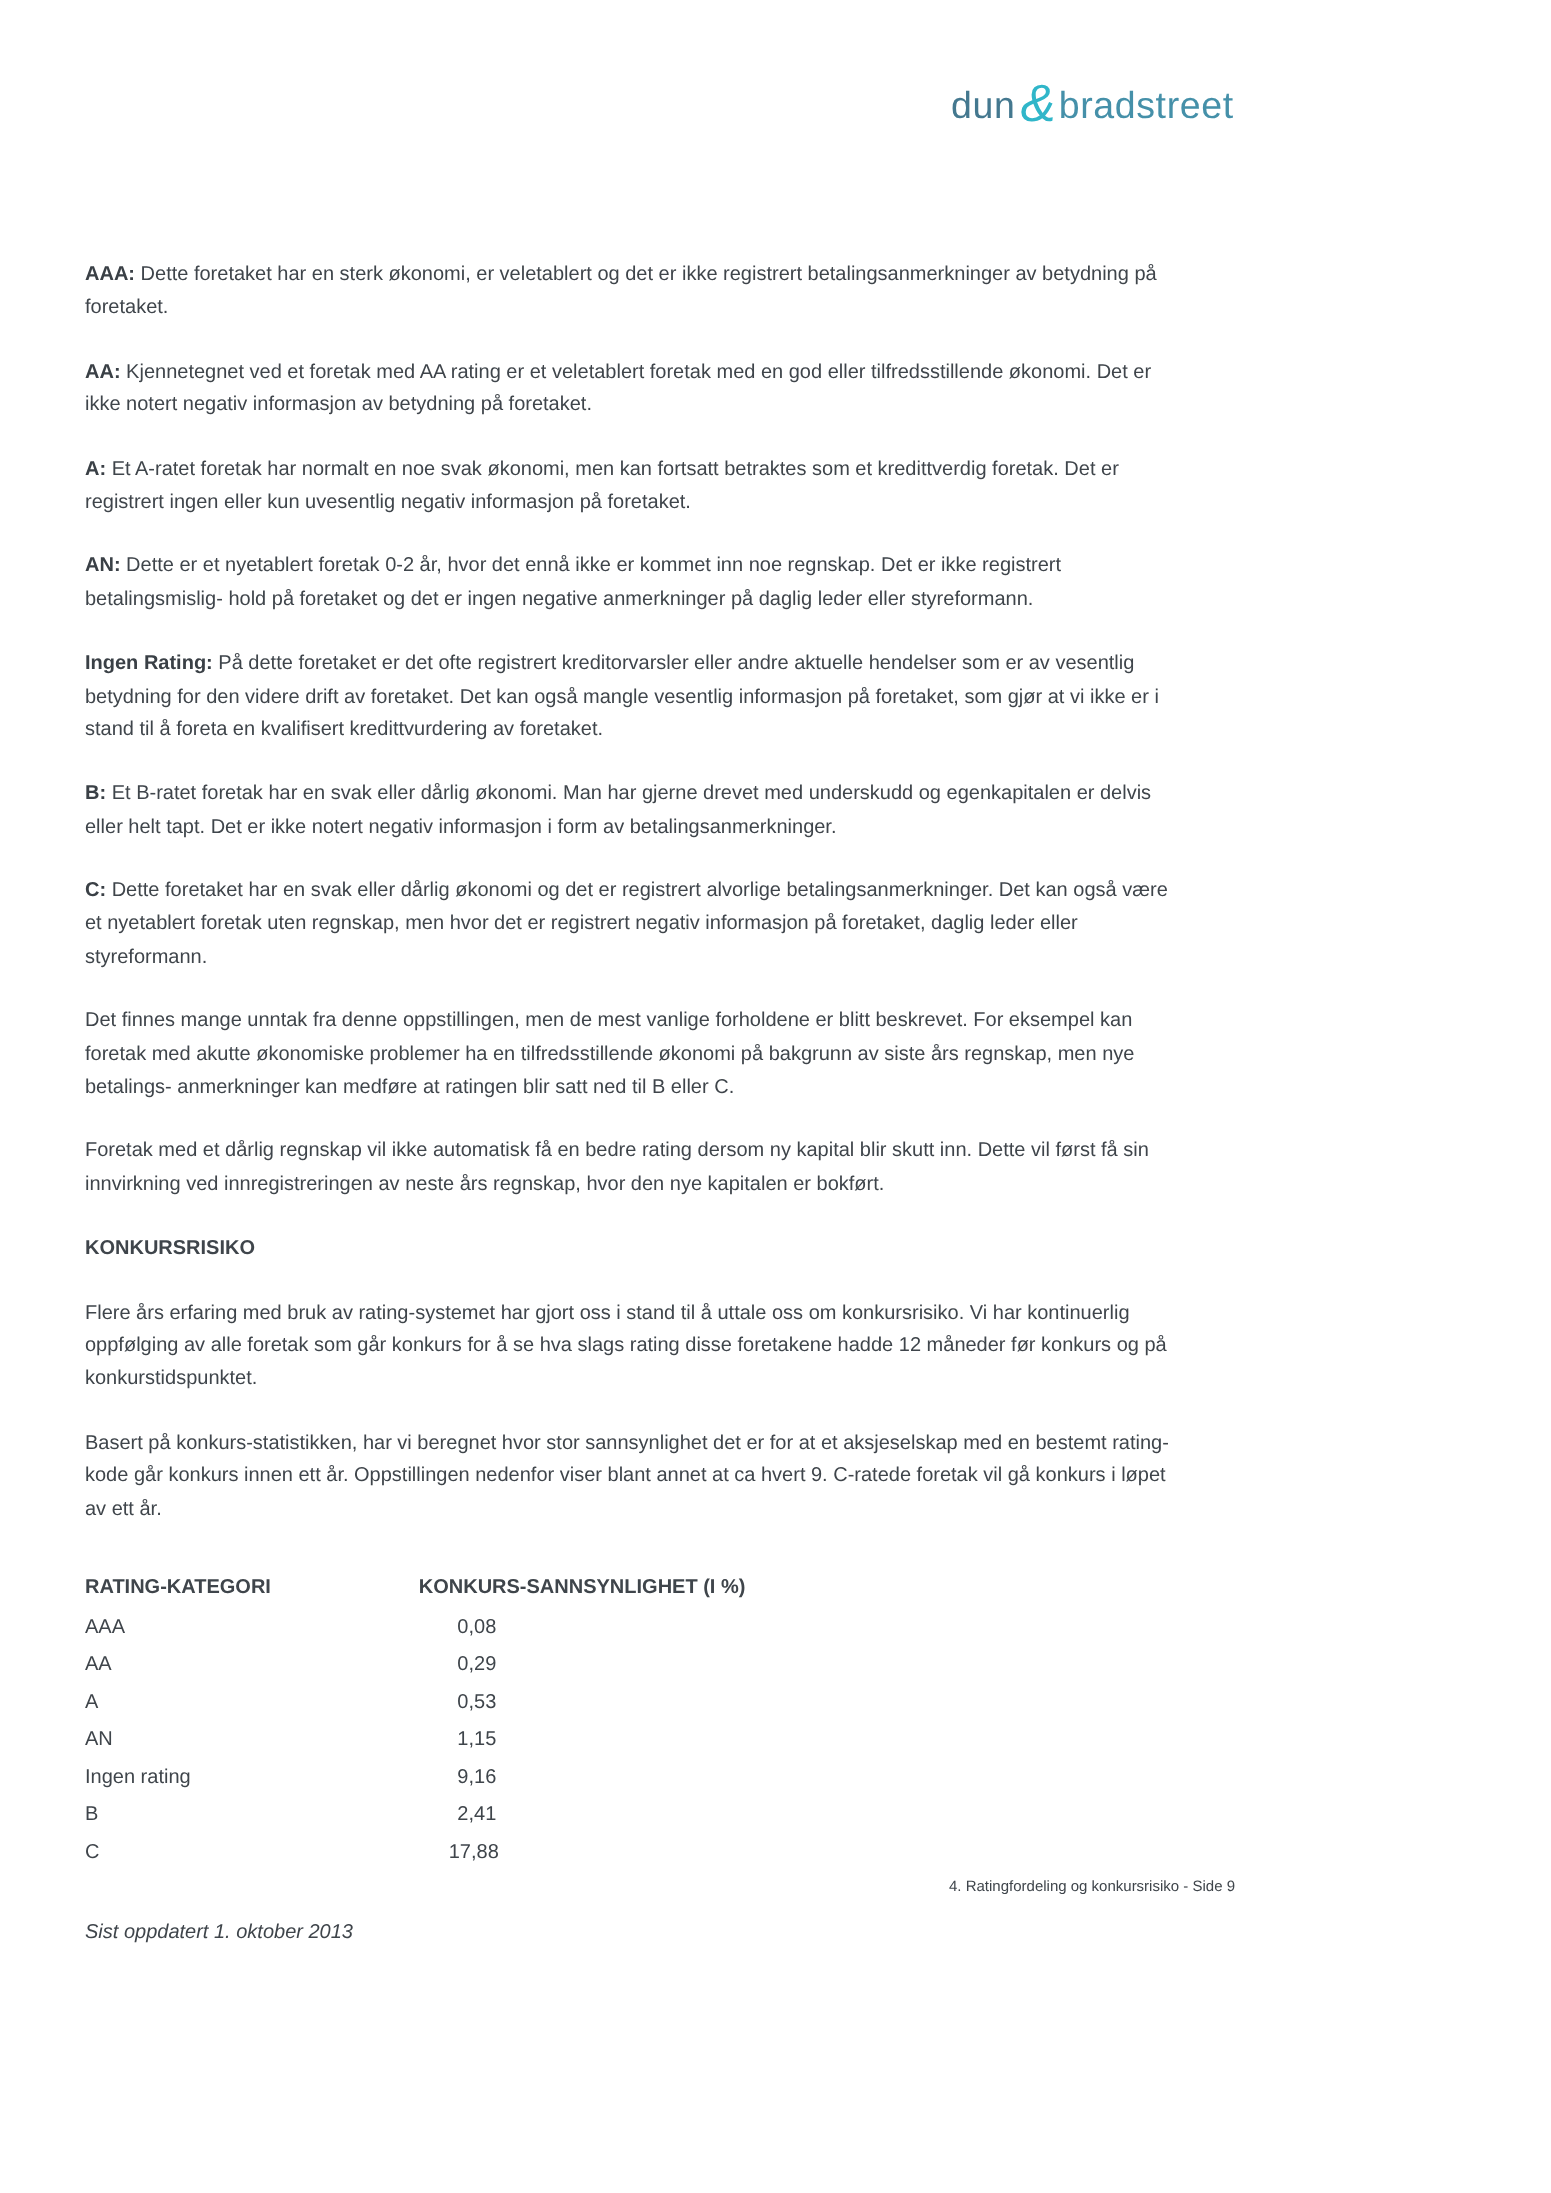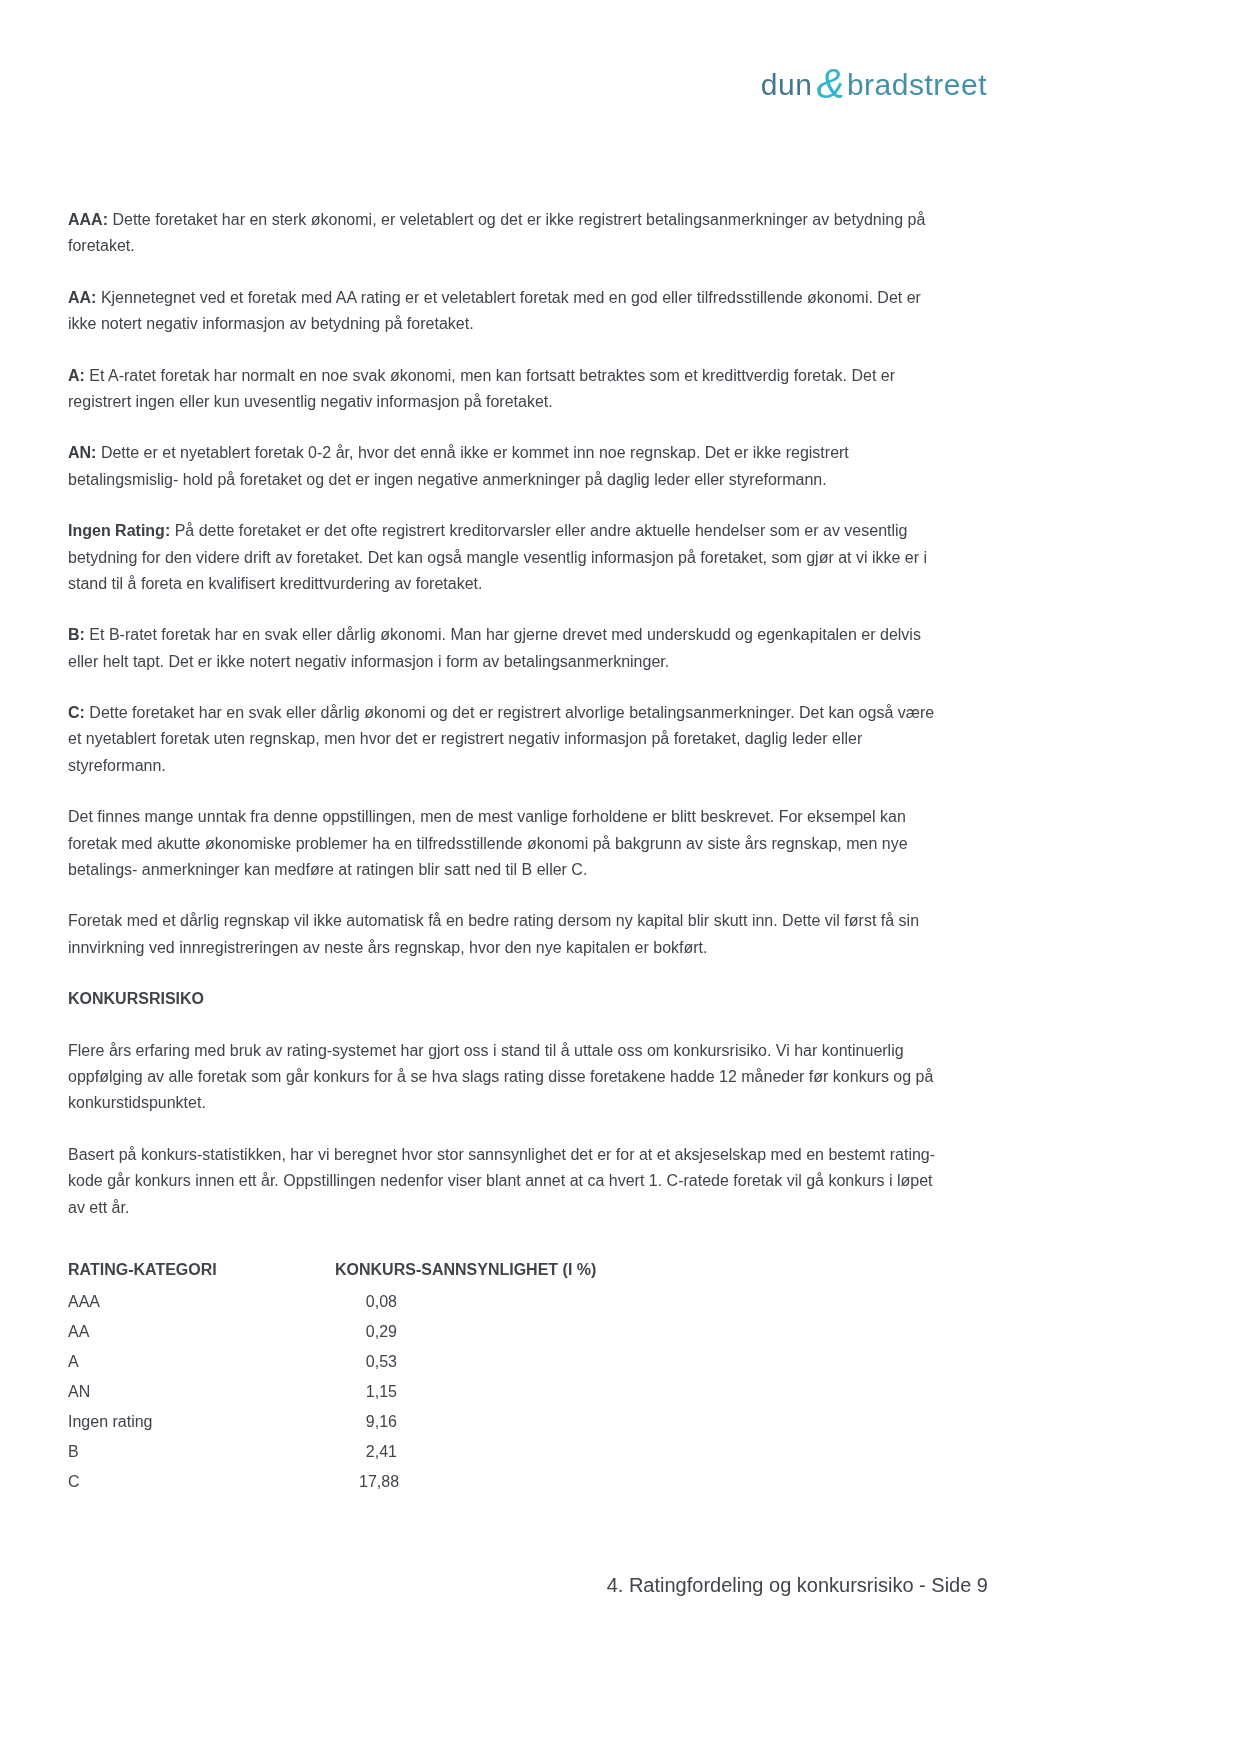--- a/index.html
+++ b/index.html
@@ -73,23 +73,23 @@
   .tcell-valhead { text-align: right; }
   .data-row { height: 30px; gap: 24px; }
 
   .updated-note {
     font-style: italic;
     margin-top: 34px !important;
   }
 
   .page-footer {
     position: absolute;
-    top: 1574px;
+    top: 1502px;
     right: 291px;
-    font-size: 20px;
+    font-size: 12px;
     color: #3f454b;
     white-space: nowrap;
   }
 </style>
 </head>
 <body>
 
 <div class="page">
 
   <div class="logo">
@@ -135,21 +135,21 @@
       <span>Dette foretaket har en svak eller dårlig økonomi og det er registrert alvorlige betalingsanmerkninger. Det kan også være et nyetablert foretak uten regnskap, men hvor det er registrert negativ informasjon på foretaket, daglig leder eller styreformann.</span>
     </p>
 
     <p>Det finnes mange unntak fra denne oppstillingen, men de mest vanlige forholdene er blitt beskrevet. For eksempel kan foretak med akutte økonomiske problemer ha en tilfredsstillende økonomi på bakgrunn av siste års regnskap, men nye betalings- anmerkninger kan medføre at ratingen blir satt ned til B eller C.</p>
 
     <p>Foretak med et dårlig regnskap vil ikke automatisk få en bedre rating dersom ny kapital blir skutt inn. Dette vil først få sin innvirkning ved innregistreringen av neste års regnskap, hvor den nye kapitalen er bokført.</p>
 
     <p class="section-heading">KONKURSRISIKO</p>
     <p class="section-para">Flere års erfaring med bruk av rating-systemet har gjort oss i stand til å uttale oss om konkursrisiko. Vi har kontinuerlig oppfølging av alle foretak som går konkurs for å se hva slags rating disse foretakene hadde 12 måneder før konkurs og på konkurstidspunktet.</p>
 
-    <p>Basert på konkurs-statistikken, har vi beregnet hvor stor sannsynlighet det er for at et aksjeselskap med en bestemt rating-kode går konkurs innen ett år. Oppstillingen nedenfor viser blant annet at ca hvert 1. C-ratede foretak vil gå konkurs i løpet av ett år.</p>
+    <p>Basert på konkurs-statistikken, har vi beregnet hvor stor sannsynlighet det er for at et aksjeselskap med en bestemt rating-kode går konkurs innen ett år. Oppstillingen nedenfor viser blant annet at ca hvert 9. C-ratede foretak vil gå konkurs i løpet av ett år.</p>
 
     <div class="rating-table">
       <div class="trow thead">
         <span class="tcell-cat">RATING-KATEGORI</span>
         <span class="tcell-valhead">KONKURS-SANNSYNLIGHET (I %)</span>
       </div>
       <div class="trow data-row">
         <span class="tcell-cat">AAA</span>
         <span class="tcell-val">0,08</span>
       </div>
@@ -172,18 +172,19 @@
       <div class="trow data-row">
         <span class="tcell-cat">B</span>
         <span class="tcell-val">2,41</span>
       </div>
       <div class="trow data-row">
         <span class="tcell-cat">C</span>
         <span class="tcell-val">17,88</span>
       </div>
     </div>
 
+    <p class="updated-note">Sist oppdatert 1. oktober 2013</p>
 
   </div>
 
   <div class="page-footer">4. Ratingfordeling og konkursrisiko - Side 9</div>
 
 </div>
 
 </body></html>

